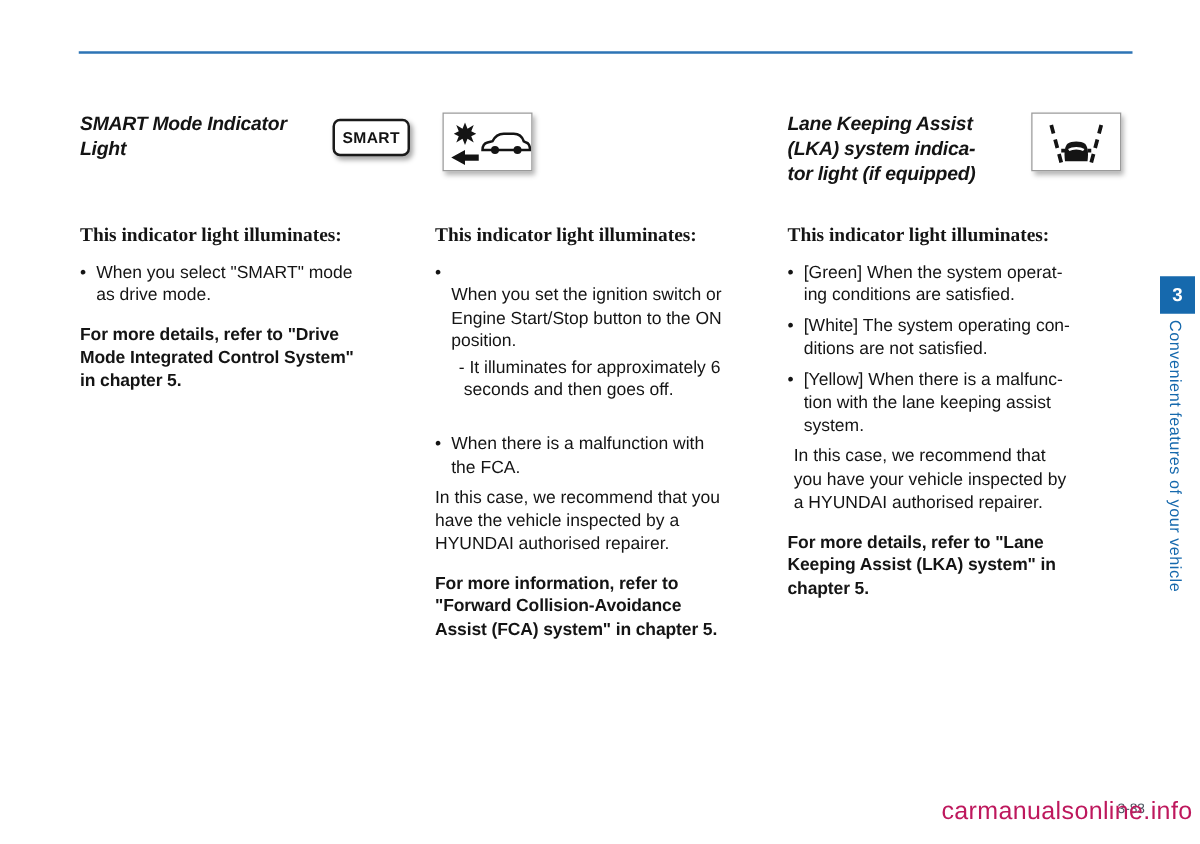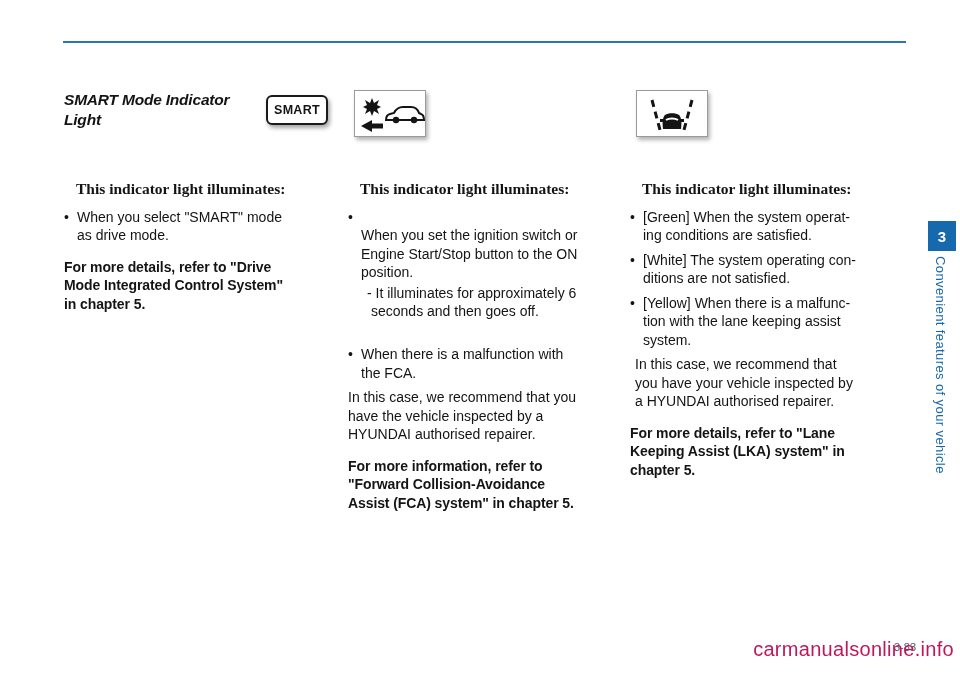--- a/index.html
+++ b/index.html
@@ -30,21 +30,21 @@
     box-shadow:2px 3px 4px rgba(0,0,0,0.35);
   }
   .ind-icon {
     width:72px; height:47px; background:#fff; border:1px solid #9a9a9a;
     box-shadow:2px 3px 4px rgba(0,0,0,0.3);
     display:flex; align-items:center; justify-content:center;
   }
 
   .intro {
     font-family:"Liberation Serif", serif; font-weight:bold; font-size:15.5px;
-    margin:8px 12px 10px;
+    margin:8px 0 10px;
   }
   .bullet { display:flex; font-size:14px; line-height:1.32; margin-bottom:6px; }
   .marker { flex:0 0 13px; width:13px; }
   .btext  { white-space:pre-line; flex:1; }
   .sub    { white-space:pre-line; padding-left:10px; text-indent:-4px; margin-top:2px; }
   .para   { font-size:14px; line-height:1.32; white-space:pre-line; margin:1px 0 0; }
   .col3 .para { padding-left:5px; }
   .note   { font-size:14px; line-height:1.32; font-weight:bold; white-space:pre-line; margin-top:13px; letter-spacing:-0.1px; }
 
   .chapter-tab {
@@ -122,20 +122,23 @@
     <p class="para">In this case, we recommend that you
 have the vehicle inspected by a
 HYUNDAI authorised repairer.</p>
     <p class="note">For more information, refer to
 "Forward Collision-Avoidance
 Assist (FCA) system" in chapter 5.</p>
   </div>
 
   <div class="col col3">
     <div class="col-header">
+      <h3 class="heading">Lane Keeping Assist
+(LKA) system indica-
+tor light (if equipped)</h3>
       <div class="icon-wrap">
         <div class="ind-icon">
           <svg width="70" height="44" viewBox="0 0 70 44">
             <path d="M15 8 L23 38" stroke="#141414" stroke-width="3" stroke-dasharray="7 5" fill="none"></path>
             <path d="M55 8 L47 38" stroke="#141414" stroke-width="3" stroke-dasharray="7 5" fill="none"></path>
             <path d="M26 37 c-1,-8 0,-12 2,-14 c3,-2.5 11,-2.5 14,0 c2,2 3,6 2,14 z" fill="#141414"></path>
             <path d="M29 28 c3,-2 9,-2 12,0" stroke="#ffffff" stroke-width="2" fill="none"></path>
             <rect x="23" y="27" width="3" height="3" fill="#141414"></rect>
             <rect x="44" y="27" width="3" height="3" fill="#141414"></rect>
           </svg>

